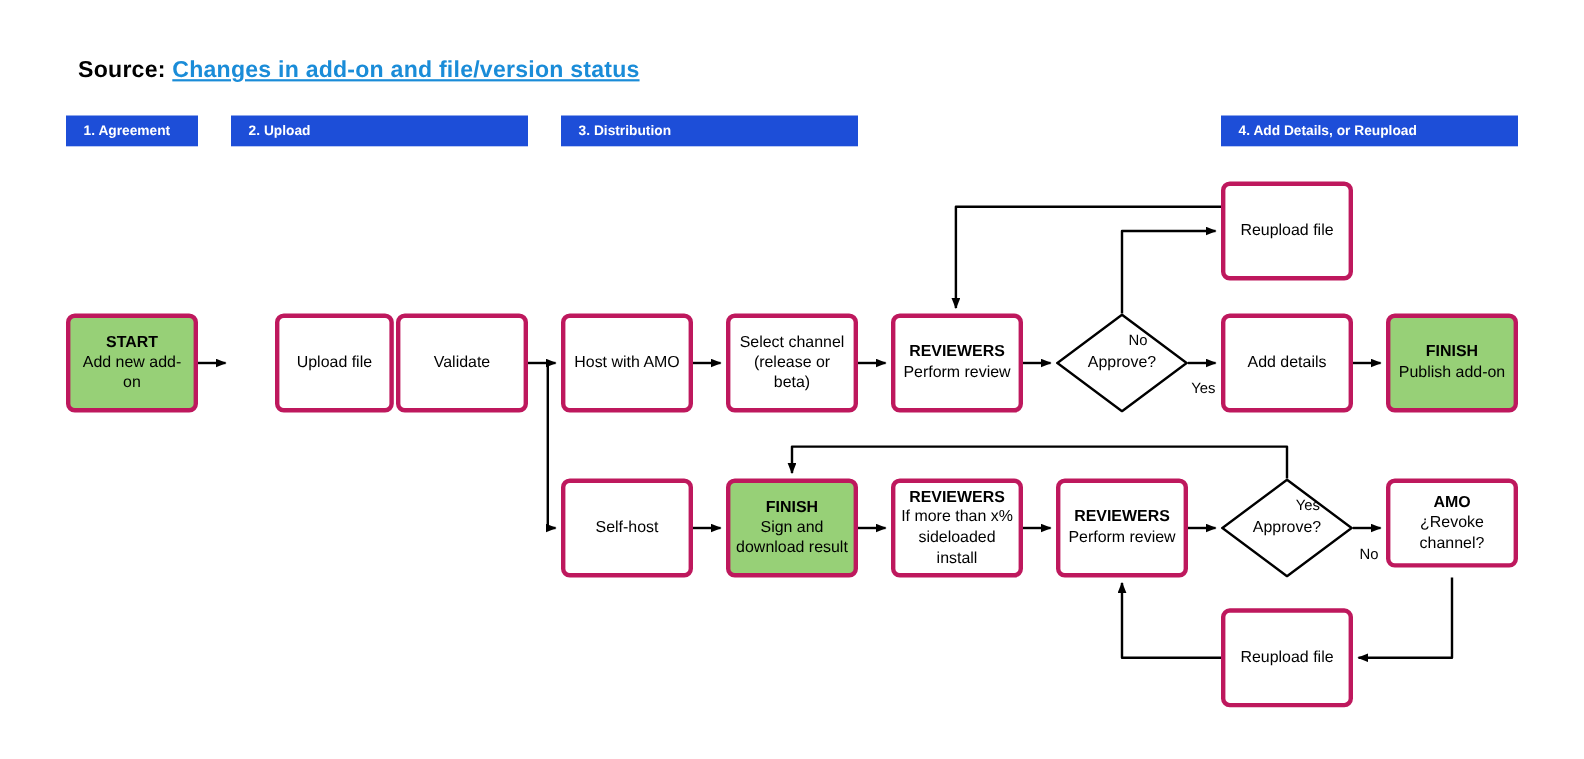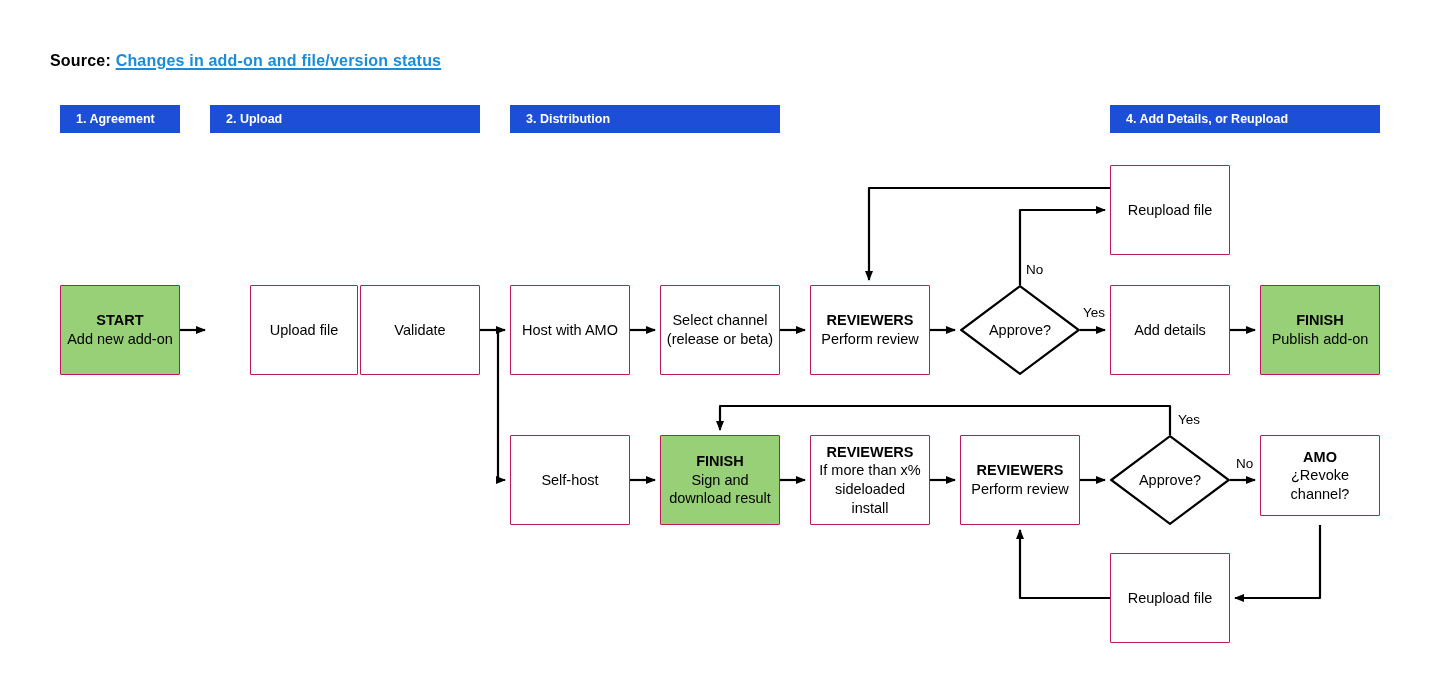--- a/index.html
+++ b/index.html
@@ -13,22 +13,22 @@
     position: relative;
     overflow: hidden;
   }
   #canvas {
     position: absolute;
     left: 0; top: 0;
     width: 1440px; height: 690px;
   }
   .source-line {
     position: absolute;
-    left: 50px; top: 52px;
-    font-size: 16px;
+    left: 71px; top: 52px;
+    font-size: 21px;
     font-weight: bold;
     color: #000000;
     white-space: nowrap;
     letter-spacing: 0.2px;
   }
   .source-link {
     color: #1a8cd8;
     text-decoration: underline;
     text-decoration-thickness: 2px;
     text-underline-offset: 2px;
@@ -40,22 +40,22 @@
     color: #ffffff;
     font-size: 12.5px;
     font-weight: bold;
     display: flex;
     align-items: center;
     padding-left: 16px;
     white-space: nowrap;
   }
   .node {
     position: absolute;
-    border: 1px solid #be185d;
-    border-radius: 1px;
+    border: 4px solid #be185d;
+    border-radius: 8px;
     background: #ffffff;
     display: flex;
     flex-direction: column;
     align-items: center;
     justify-content: center;
     text-align: center;
     font-size: 14.5px;
     color: #000000;
     line-height: 1.28;
     padding: 2px 4px;
@@ -75,20 +75,21 @@
     align-items: center;
     justify-content: center;
     font-size: 14.5px;
     color: #000000;
   }
   .edge-label {
     position: absolute;
     font-size: 13.5px;
     color: #000000;
     white-space: nowrap;
+    margin-top: 40px;
   }
 </style>
 </head>
 <body>
 
 <svg id="canvas" viewBox="0 0 1440 690" xmlns="http://www.w3.org/2000/svg">
   <defs>
     <marker id="arrow" markerWidth="10" markerHeight="10" refX="9" refY="4" orient="auto" markerUnits="userSpaceOnUse">
       <path d="M0,0 L10,4 L0,8 z" fill="#000000"></path>
     </marker>

